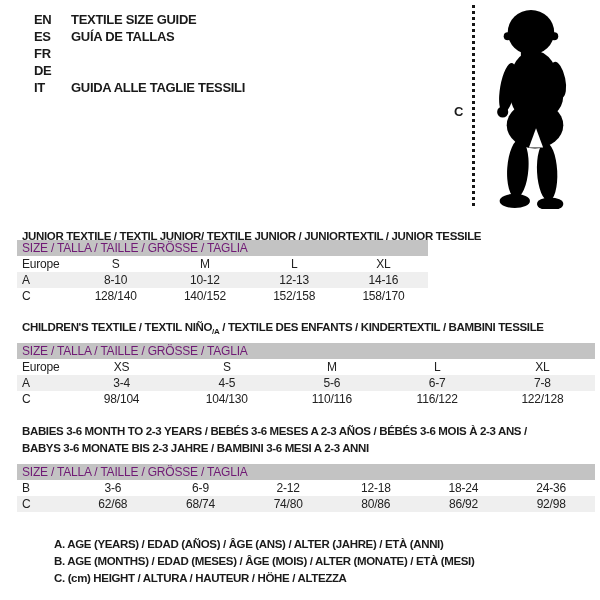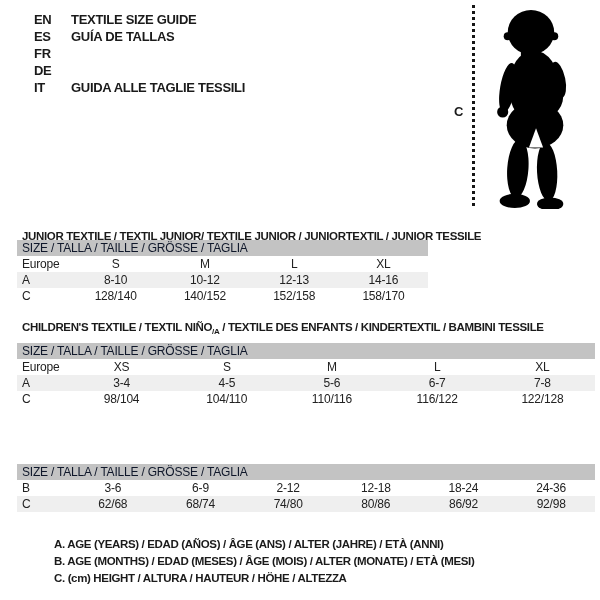--- a/index.html
+++ b/index.html
@@ -47,21 +47,21 @@
   table.size-table {
     position: absolute; left: 17px;
     border-collapse: collapse; table-layout: fixed;
     font-size: 12px; letter-spacing: -0.2px; color: #222222;
   }
   table.size-table th, table.size-table td {
     height: 16px; padding: 0; font-weight: 400;
     text-align: center; vertical-align: middle; overflow: hidden; white-space: nowrap;
   }
   table.size-table .bar th {
-    background: #c3c3c3; text-align: left; padding-left: 5px; color: #0f172a;
+    background: #c3c3c3; text-align: left; padding-left: 5px; color: #701a75;
   }
   table.size-table td.rowhead { text-align: left; padding-left: 5px; }
   tr.stripe td { background: #efefef; }
 
   #junior-table { width: 411px; top: 240px; }
   #children-table { width: 578px; top: 343px; }
   #babies-table { width: 578px; top: 464px; }
 
   #junior-title { top: 228px; }
   #children-title { top: 319px; }
@@ -186,28 +186,32 @@
       <td class="rowhead">A</td>
       <td>3-4</td>
       <td>4-5</td>
       <td>5-6</td>
       <td>6-7</td>
       <td>7-8</td>
     </tr>
     <tr>
       <td class="rowhead">C</td>
       <td>98/104</td>
-      <td>104/110</td>
+      <td>104/130</td>
       <td>110/116</td>
       <td>116/122</td>
       <td>122/128</td>
     </tr>
   </tbody>
     </table>
 
+  <div class="section-title" id="babies-title">
+    <div>BABIES 3-6 MONTH TO 2-3 YEARS / BEBÉS 3-6 MESES A 2-3 AÑOS / BÉBÉS 3-6 MOIS À 2-3 ANS /</div>
+    <div>BABYS 3-6 MONATE BIS 2-3 JAHRE / BAMBINI 3-6 MESI A 2-3 ANNI</div>
+  </div>
   <table class="size-table" id="babies-table">
     <colgroup>
         <col style="width:52px">
         <col>
         <col>
         <col>
         <col>
         <col>
         <col>
       </colgroup>

